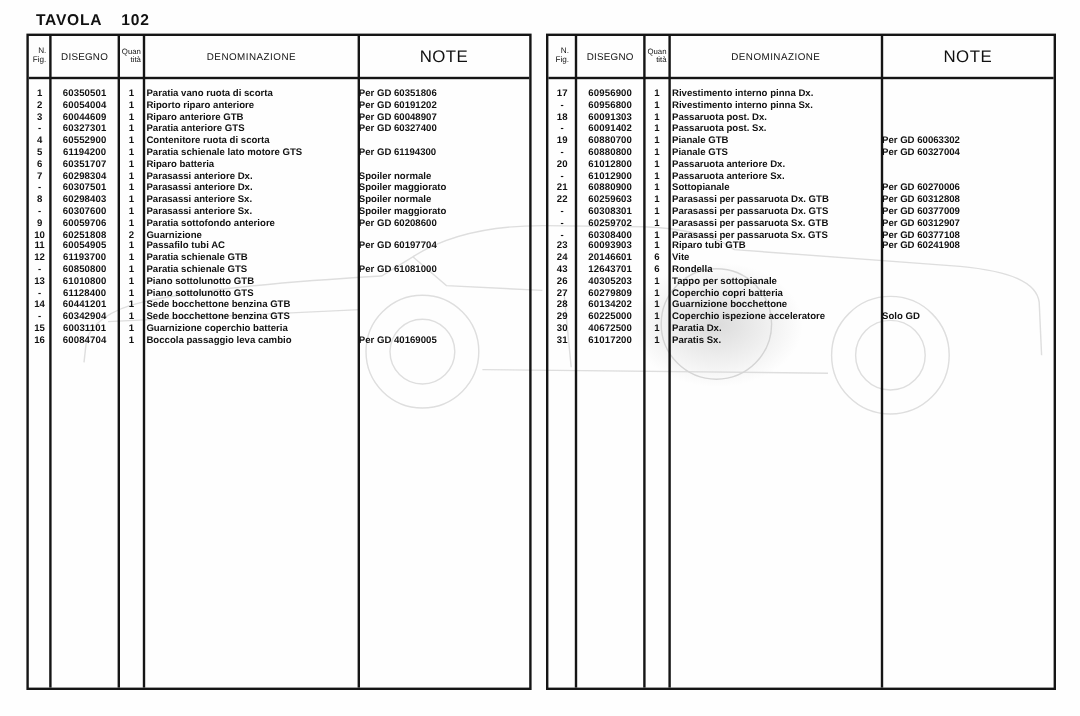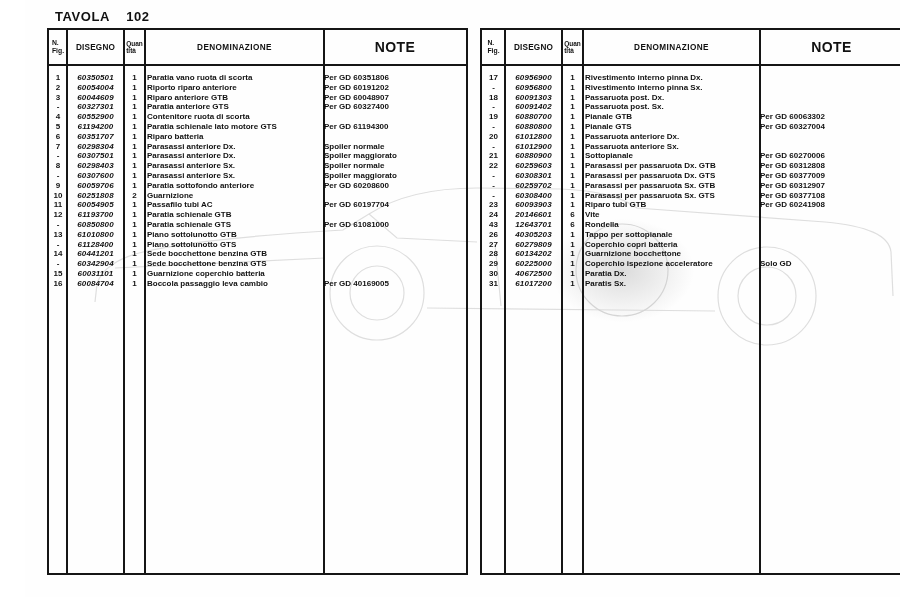--- a/index.html
+++ b/index.html
@@ -1,20 +1,20 @@
 <!DOCTYPE html>
 <html><head>
 <meta charset="utf-8">
 <style>
   html,body{margin:0;padding:0;}
   body{
     width:900px;height:597px;background:#ffffff;color:#111;
     font-family:"Liberation Sans",sans-serif;overflow:hidden;position:relative;
   }
-  .page{position:absolute;inset:0;background:#fefefe;margin-left:25px;}
+  .page{position:absolute;inset:0;background:#fefefe;}
 
   
   .wm{position:absolute;left:0;top:0;width:900px;height:597px;z-index:0;}
   .smudge{position:absolute;left:525px;top:218px;width:145px;height:105px;z-index:0;
     background:radial-gradient(ellipse at center, rgba(120,120,120,.26), rgba(120,120,120,0) 70%);}
 
   
   .title{position:absolute;left:30px;top:9px;font-size:13px;font-weight:bold;
     letter-spacing:.6px;z-index:2;}
   .title .num{margin-left:16px;}
@@ -26,32 +26,32 @@
 
   .vline{position:absolute;top:0;bottom:0;width:2px;background:#151515;}
   .vline.v1{left:calc(var(--v1) - 1px);}
   .vline.v2{left:calc(var(--v2) - 1px);}
   .vline.v3{left:calc(var(--v3) - 1px);}
   .vline.v4{left:calc(var(--v4) - 1px);}
 
   .thead{position:absolute;top:0;left:0;right:0;height:34px;display:flex;
     align-items:center;border-bottom:2px solid #151515;}
   .thead .hc{display:flex;align-items:center;justify-content:center;
-    text-align:left;font-weight:bold;white-space:pre-line;}
+    text-align:right;font-weight:normal;white-space:pre-line;}
   .h-fig {width:var(--v1);font-size:6.8px;line-height:1.15;}
   .h-dis {width:calc(var(--v2) - var(--v1));font-size:8.2px;letter-spacing:.2px;}
   .h-qty {width:calc(var(--v3) - var(--v2));font-size:6.5px;line-height:1.15;}
   .h-den {width:calc(var(--v4) - var(--v3));font-size:8.2px;letter-spacing:.4px;}
   .h-note{flex:1;font-size:14px;letter-spacing:.4px;}
 
   .tbody{position:absolute;top:43px;left:0;right:0;}
   .row{display:flex;height:9.8px;line-height:9.8px;}
   .row > div{font-size:8px;font-weight:bold;white-space:nowrap;overflow:visible;}
   .c-fig {width:var(--v1);text-align:center;}
-  .c-dis {width:calc(var(--v2) - var(--v1));text-align:center;letter-spacing:.1px;font-style:italic;}
+  .c-dis {width:calc(var(--v2) - var(--v1));text-align:center;letter-spacing:.1px;}
   .c-qty {width:calc(var(--v3) - var(--v2));text-align:center;}
   .c-den {width:calc(var(--v4) - var(--v3));padding-left:2px;box-sizing:border-box;}
   .c-note{flex:1;box-sizing:border-box;}
 </style>
 </head>
 <body>
 
 <div class="page">
 
   <div class="smudge"></div>

